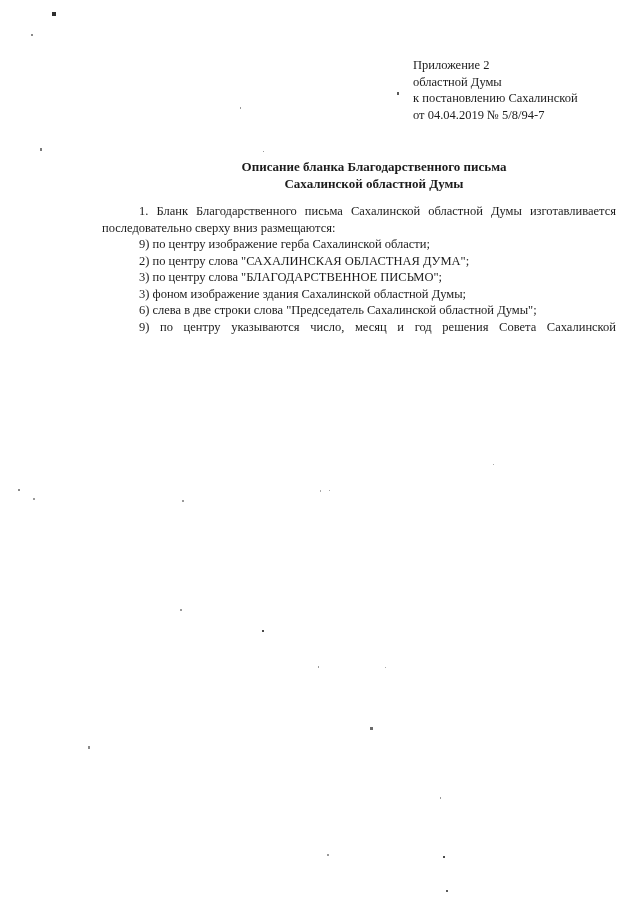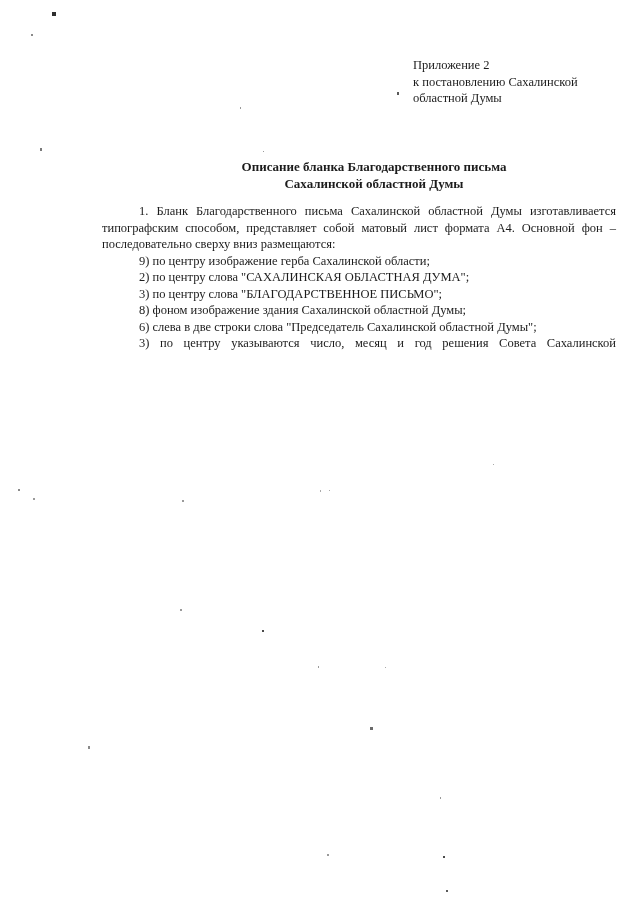--- a/index.html
+++ b/index.html
@@ -75,39 +75,39 @@
     position: absolute;
   }
 </style>
 </head>
 <body style="background: rgb(255, 255, 255);">
 
 <div class="page" style="color: rgb(28, 28, 28); margin-left: 16px;">
 
   <div class="ref-block">
     <div class="ref-line">Приложение 2</div>
+    <div class="ref-line">областной Думы</div>
     <div class="ref-line">к постановлению Сахалинской</div>
-    <div class="ref-line">областной Думы</div>
+    <div class="ref-line">от 04.04.2019 № 5/8/94-7</div>
   </div>
 
   <div class="title-block">
     <div class="title-line">Описание бланка Благодарственного письма</div>
     <div class="title-line">Сахалинской областной Думы</div>
   </div>
 
   <div class="body-block">
       <div class="body-line indent justify">1. Бланк Благодарственного письма Сахалинской областной Думы изготавливается</div>
-      <div class="body-line justify">типографским способом, представляет собой матовый лист формата А4. Основной фон –</div>
       <div class="body-line">последовательно сверху вниз размещаются:</div>
       <div class="body-line indent">9) по центру изображение герба Сахалинской области;</div>
       <div class="body-line indent">2) по центру слова "САХАЛИНСКАЯ ОБЛАСТНАЯ ДУМА";</div>
       <div class="body-line indent">3) по центру слова "БЛАГОДАРСТВЕННОЕ ПИСЬМО";</div>
-      <div class="body-line indent">8) фоном изображение здания Сахалинской областной Думы;</div>
+      <div class="body-line indent">3) фоном изображение здания Сахалинской областной Думы;</div>
       <div class="body-line indent">6) слева в две строки слова "Председатель Сахалинской областной Думы";</div>
-      <div class="body-line indent justify">3) по центру указываются число, месяц и год решения Совета Сахалинской</div>
+      <div class="body-line indent justify">9) по центру указываются число, месяц и год решения Совета Сахалинской</div>
     </div>
 
 <div class="speck" style="left: 36px; top: 12px; width: 4px; height: 4px; background: rgb(47, 47, 47);"></div>
     <div class="speck" style="left: 15px; top: 34px; width: 2px; height: 2px; background: rgb(138, 138, 138);"></div>
     <div class="speck" style="left: 381px; top: 92px; width: 2px; height: 3px; background: rgb(90, 90, 90);"></div>
     <div class="speck" style="left: 224px; top: 107px; width: 1px; height: 2px; background: rgb(154, 154, 154);"></div>
     <div class="speck" style="left: 24px; top: 148px; width: 2px; height: 3px; background: rgb(122, 122, 122);"></div>
     <div class="speck" style="left: 247px; top: 151px; width: 1px; height: 1px; background: rgb(154, 154, 154);"></div>
     <div class="speck" style="left: 477px; top: 464px; width: 1px; height: 1px; background: rgb(170, 170, 170);"></div>
     <div class="speck" style="left: 2px; top: 489px; width: 2px; height: 2px; background: rgb(138, 138, 138);"></div>

